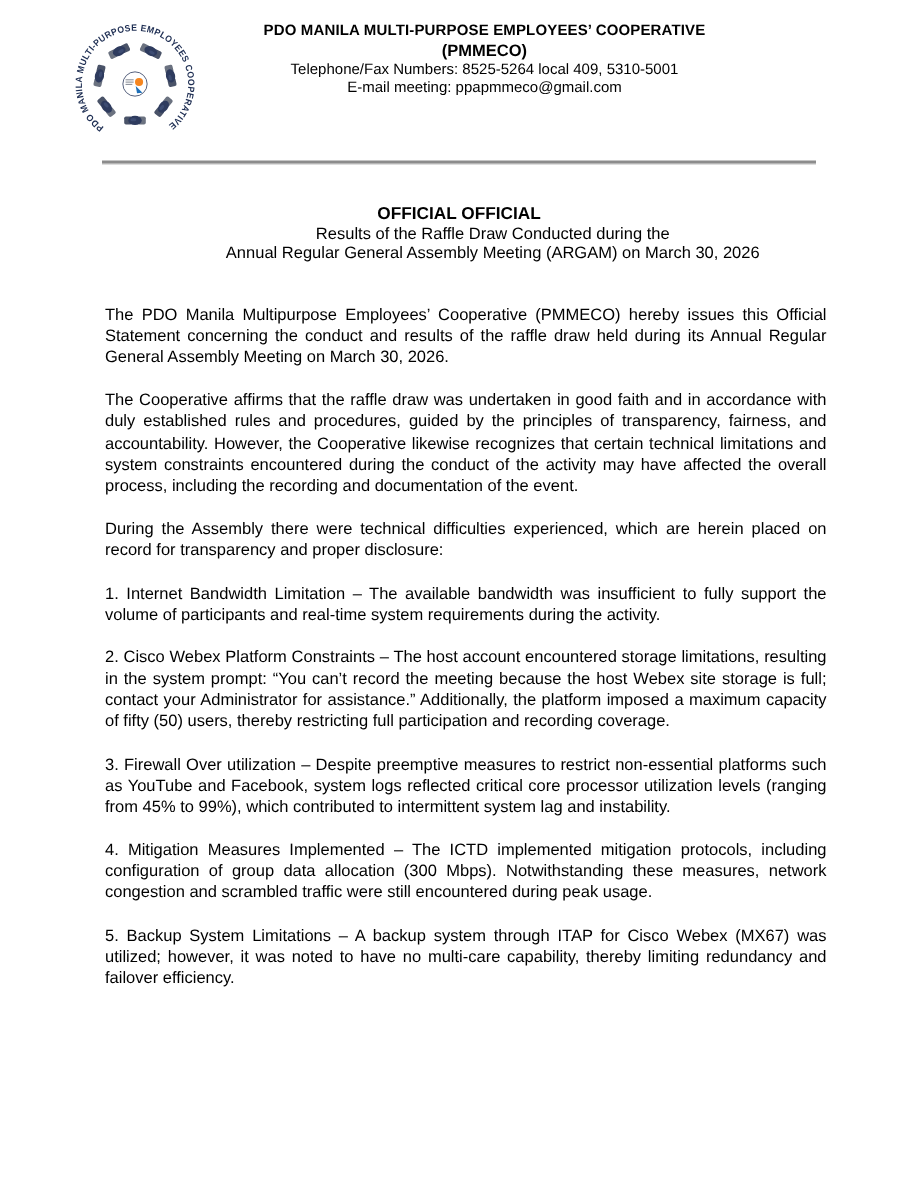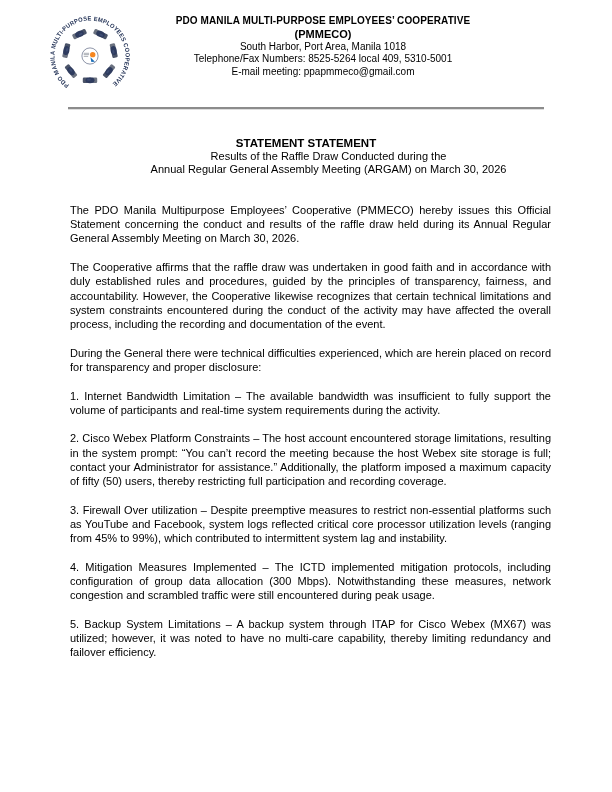--- a/index.html
+++ b/index.html
@@ -129,38 +129,37 @@
           <path d="M50.5 51.5 L55.5 56.5 L51.5 56.8 Z" fill="#1d6fb8"></path>
           <rect x="43" y="46.5" width="6" height="0.8" fill="#8a8f99"></rect>
           <rect x="43" y="48.2" width="6" height="0.8" fill="#8a8f99"></rect>
           <rect x="43" y="49.9" width="5" height="0.8" fill="#8a8f99"></rect>
         </g>
       </svg>
     </div>
     <div class="letterhead-text">
       <div class="org-name">PDO MANILA MULTI-PURPOSE EMPLOYEES’ COOPERATIVE</div>
       <div class="org-abbr">(PMMECO)</div>
-      <div class="addr">South Harbor, Port Area, Manila 1018</div>
       <div class="addr">Telephone/Fax Numbers: 8525-5264 local 409, 5310-5001</div>
       <div class="addr">E-mail meeting: ppapmmeco@gmail.com</div>
     </div>
   </header>
 
   <div class="rule"></div>
 
   <section class="title-block">
-    <div class="doc-title">STATEMENT STATEMENT</div>
+    <div class="doc-title">OFFICIAL OFFICIAL</div>
     <div class="doc-subtitle">Results of the Raffle Draw Conducted during the</div>
     <div class="doc-subtitle">Annual Regular General Assembly Meeting (ARGAM) on March 30, 2026</div>
   </section>
 
   <section class="doc-body">
     <p>The PDO Manila Multipurpose Employees’ Cooperative (PMMECO) hereby issues this Official Statement concerning the conduct and results of the raffle draw held during its Annual Regular General Assembly Meeting on March 30, 2026.</p>
     <p>The Cooperative affirms that the raffle draw was undertaken in good faith and in accordance with duly established rules and procedures, guided by the principles of transparency, fairness, and accountability. However, the Cooperative likewise recognizes that certain technical limitations and system constraints encountered during the conduct of the activity may have affected the overall process, including the recording and documentation of the event.</p>
-    <p>During the General there were technical difficulties experienced, which are herein placed on record for transparency and proper disclosure:</p>
+    <p>During the Assembly there were technical difficulties experienced, which are herein placed on record for transparency and proper disclosure:</p>
     <p>1. Internet Bandwidth Limitation – The available bandwidth was insufficient to fully support the volume of participants and real-time system requirements during the activity.</p>
     <p>2. Cisco Webex Platform Constraints – The host account encountered storage limitations, resulting in the system prompt: “You can’t record the meeting because the host Webex site storage is full; contact your Administrator for assistance.” Additionally, the platform imposed a maximum capacity of fifty (50) users, thereby restricting full participation and recording coverage.</p>
     <p>3. Firewall Over utilization – Despite preemptive measures to restrict non-essential platforms such as YouTube and Facebook, system logs reflected critical core processor utilization levels (ranging from 45% to 99%), which contributed to intermittent system lag and instability.</p>
     <p>4. Mitigation Measures Implemented – The ICTD implemented mitigation protocols, including configuration of group data allocation (300 Mbps). Notwithstanding these measures, network congestion and scrambled traffic were still encountered during peak usage.</p>
     <p>5. Backup System Limitations – A backup system through ITAP for Cisco Webex (MX67) was utilized; however, it was noted to have no multi-care capability, thereby limiting redundancy and failover efficiency.</p>
   </section>
 
 </div>
 
 </body></html>

